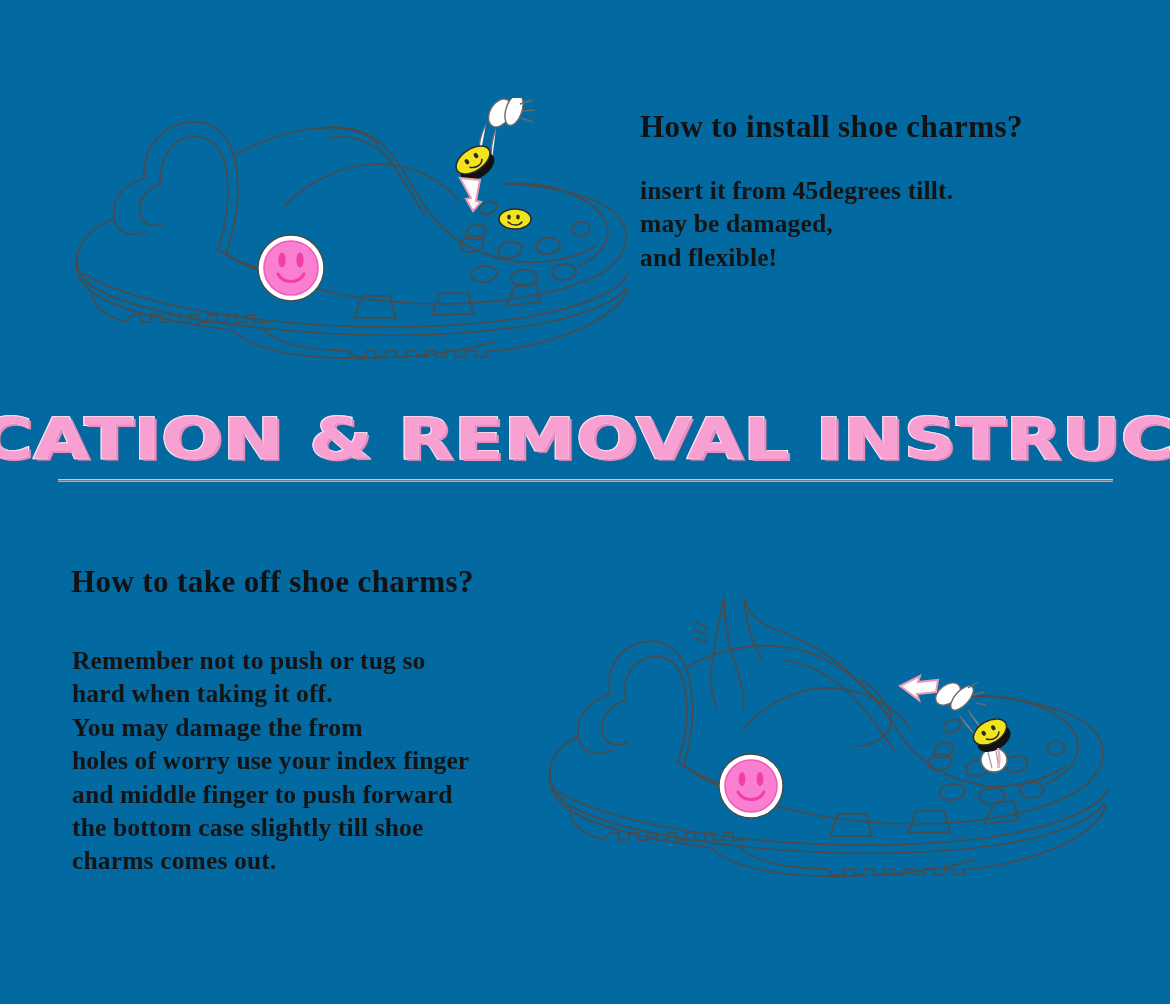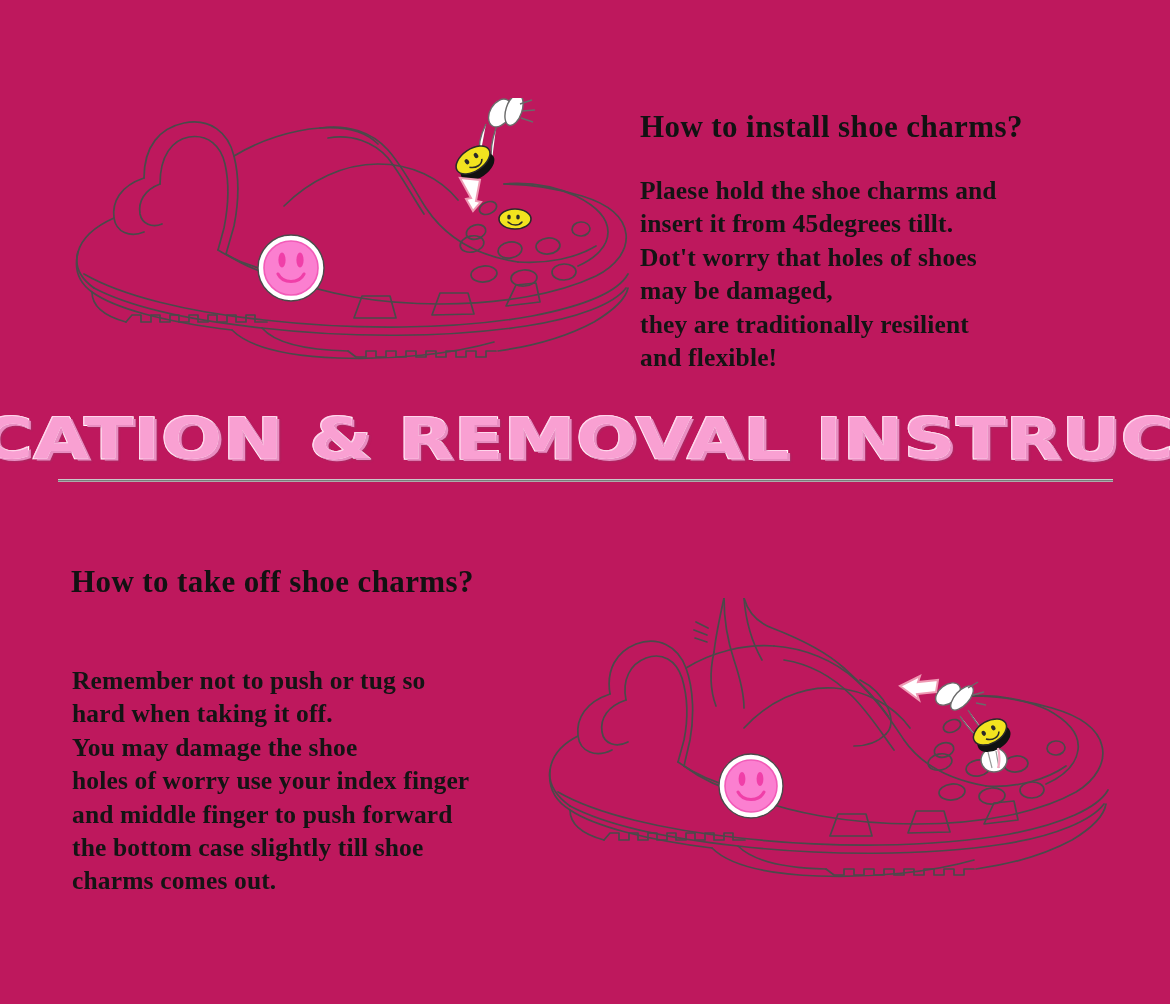--- a/index.html
+++ b/index.html
@@ -11,21 +11,21 @@
     width: 1170px;
     height: 1004px;
     position: relative;
     overflow: hidden;
     font-family: "Liberation Serif", serif;
     color: #1a1a1a;
   }
   .page {
     position: absolute;
     inset: 0;
-    background: #be185d;
+    background: #0369a1;
   }
 
   
   .abs { position: absolute; }
 
   
   .heading {
     font-family: "Liberation Serif", serif;
     font-weight: bold;
     font-size: 31px;
@@ -199,40 +199,37 @@
         <g>
           <path d="M412 80 L 423 100 L 418 101 L 425 113 L 433 104 L 428 103 L 432 82 Z" fill="#ffffff" stroke="#ef9ab4" stroke-width="2"></path>
         </g>
       </g>
     </svg>
   </div>
 
   <div class="abs heading" style="left:640px; top:110px;">How to install shoe charms?</div>
 
   <div class="abs body-copy" style="left:640px; top:174px; width:470px;">
-    <span class="line">Plaese hold the shoe charms and</span>
     <span class="line">insert it from 45degrees tillt.</span>
-    <span class="line">Dot't worry that holes of shoes</span>
     <span class="line">may be damaged,</span>
-    <span class="line">they are traditionally resilient</span>
     <span class="line">and flexible!</span>
   </div>
 
   <div class="banner-wrap">
     <div class="banner-text">APPLICATION &amp; REMOVAL INSTRUCTIONS</div>
   </div>
 
   <div class="divider"></div>
 
   <div class="abs heading" style="left:71px; top:565px;font-family:Liberation Serif, serif;">How to take off shoe charms?</div>
 
-  <div class="abs body-copy" style="left:72px; top:664px; width:500px;">
+  <div class="abs body-copy" style="left:72px; top:644px; width:500px;">
     <span class="line">Remember not to push or tug so</span>
     <span class="line">hard when taking it off.</span>
-    <span class="line">You may damage the shoe</span>
+    <span class="line">You may damage the from</span>
     <span class="line">holes of worry use your index finger</span>
     <span class="line">and middle finger to push forward</span>
     <span class="line">the bottom case slightly till shoe</span>
     <span class="line">charms comes out.</span>
   </div>
 
   <div class="abs" style="left:548px; top:598px; width:565px; height:305px;">
     <svg class="shoe-svg" width="565" height="305" viewBox="0 0 565 305">
       <g fill="none" stroke="#4a4a4a" stroke-width="1.7" stroke-linecap="round" stroke-linejoin="round">
 

